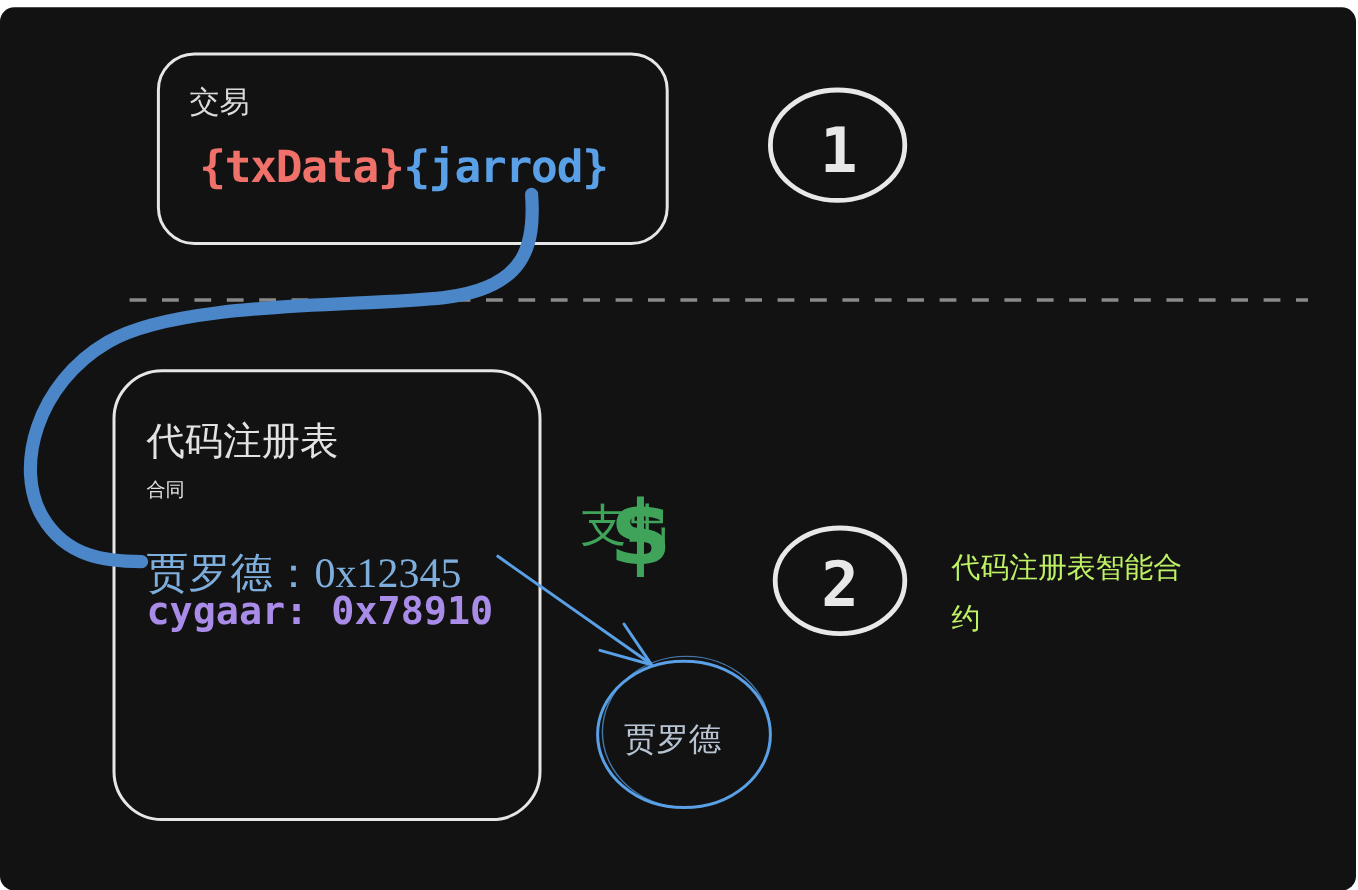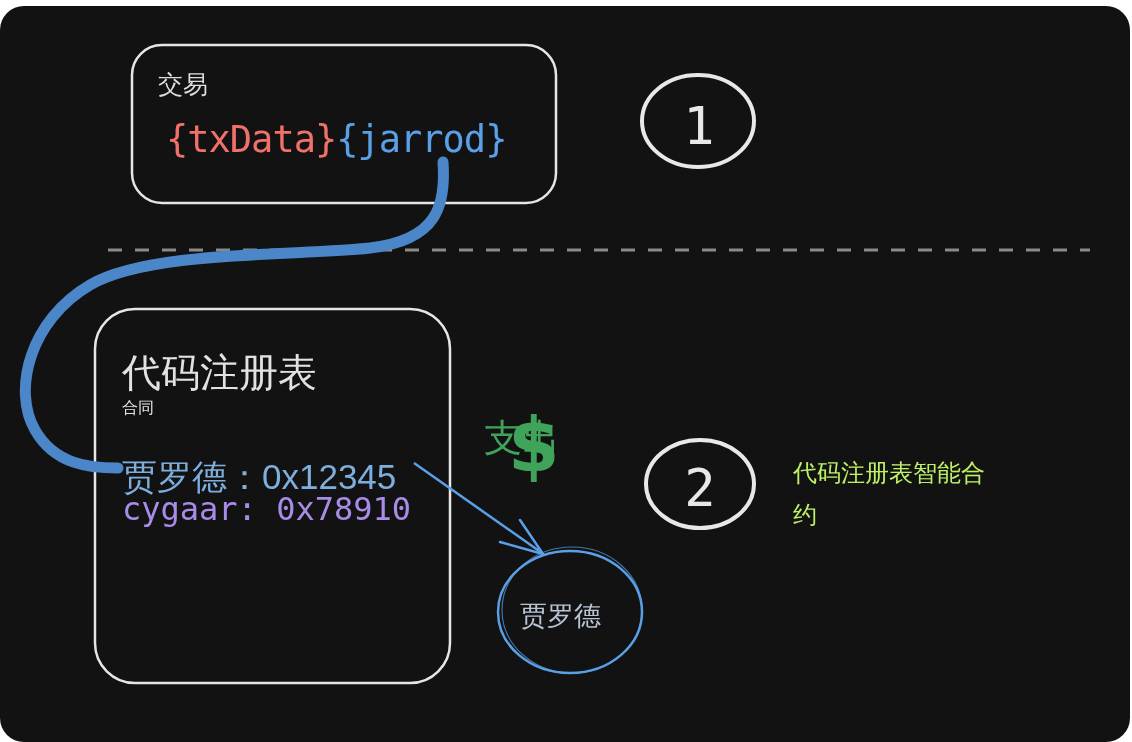--- a/index.html
+++ b/index.html
@@ -1,25 +1,25 @@
 <!DOCTYPE html>
 <html><head>
   <meta charset="utf-8">
   <style>
     html, body { margin: 0; padding: 0; background: #ffffff; }
     body { width: 1132px; height: 742px; position: relative; overflow: hidden; }
     .canvas {
       position: absolute; left: 0; top: 6px; width: 1130px; height: 736px;
-      background: #121213; border-radius: 24px; overflow: hidden;
+      background: #121213; border-radius: 12px; overflow: hidden;
     }
     .abs { position: absolute; }
     svg.overlay { position: absolute; left: 0; top: 0; }
     .cjk { font-family: "DejaVu Sans", sans-serif; }
-    .hand { font-family: "DejaVu Sans Mono", monospace; font-weight: normal; }
-    .serif { font-family: Liberation Sans, sans-serif; }
+    .hand { font-family: "DejaVu Sans Mono", monospace; font-weight: bold; }
+    .serif { font-family: Liberation Serif, serif; }
   </style>
 </head>
 <body>
 
 <div class="canvas">
 
   <svg class="overlay" width="1130" height="736" viewBox="0 6 1130 736">
 
     <rect x="132" y="45" width="424" height="158" rx="30" ry="30" fill="none" stroke="#e6e6e6" stroke-width="2.5"></rect>
 
@@ -40,21 +40,21 @@
     <ellipse cx="700" cy="484" rx="54" ry="44" fill="none" stroke="#e8e8e8" stroke-width="4"></ellipse>
   </svg>
 
   <div class="abs cjk" style="left:158px; top:62px; font-size:25px; color:#dcdcdc;">交易</div>
   <div class="abs hand" style="left:166px; top:112px; font-size:37px; letter-spacing:-1px; white-space:nowrap;">
     <span style="color:#f0706a;">{txData}</span><span style="color:#5aa0e6;">{jarrod}</span>
   </div>
 
   <div class="abs hand" style="left:677px; top:90px; width:44px; text-align:center; font-size:52px; color:#e8e8e8;">1</div>
 
-  <div class="abs cjk" style="left:122px; top:340px; font-size:39px; color:#e2e2e2; white-space:nowrap;">代码注册表</div>
+  <div class="abs cjk" style="left:122px; top:340px; font-size:32px; color:#e2e2e2; white-space:nowrap;">代码注册表</div>
   <div class="abs cjk" style="left:122px; top:392px; font-size:16px; color:#e2e2e2;">合同</div>
 
   <div class="abs serif" style="left:122px; top:448px; font-size:35px; color:#7eaedb; white-space:nowrap;">
     <span>贾罗德</span><span>：</span><span>0x12345</span>
   </div>
   <div class="abs hand" style="left:122px; top:484px; font-size:32px; color:#a98be8; white-space:pre;"><span>cygaar</span><span>: </span><span>0x78910</span></div>
 
   <div class="abs cjk" style="left:484px; top:366px; font-size:38px; color:#3fa45a; white-space:nowrap;margin-top:41px;">支出</div>
   <div class="abs" style="left:508px; top:402px; font-family:'DejaVu Sans', sans-serif; font-weight:bold; font-size:74px; color:#3fa45a; line-height:1;">$</div>
 

